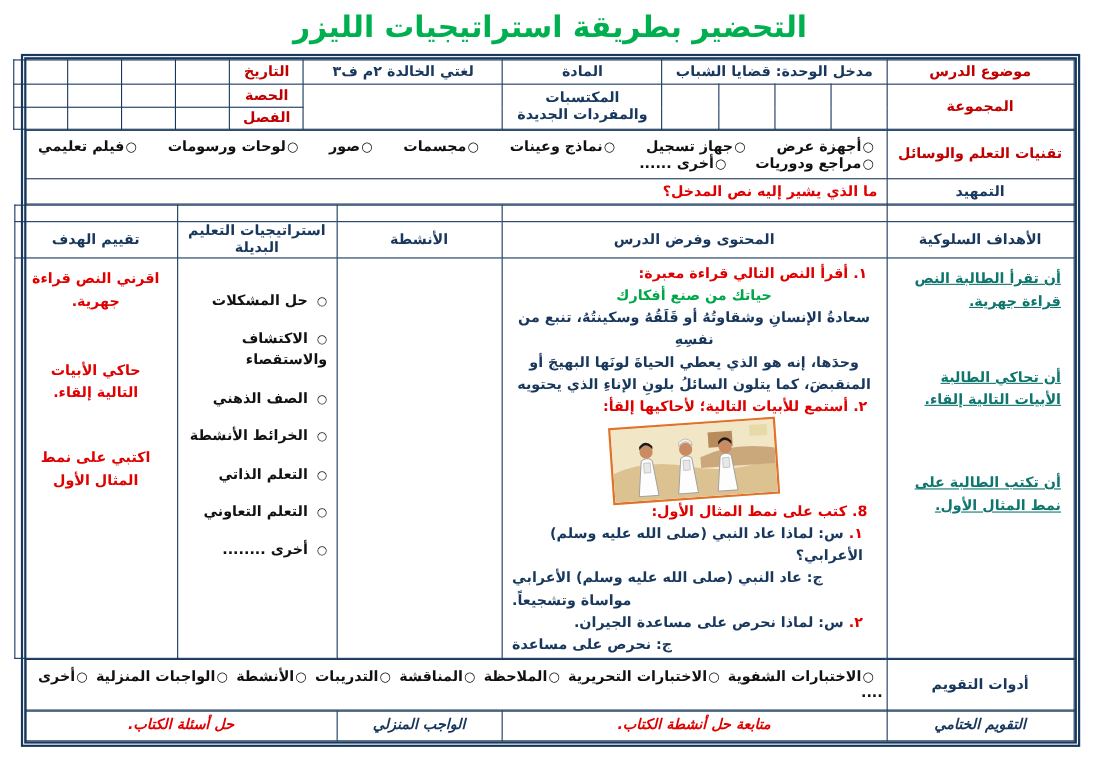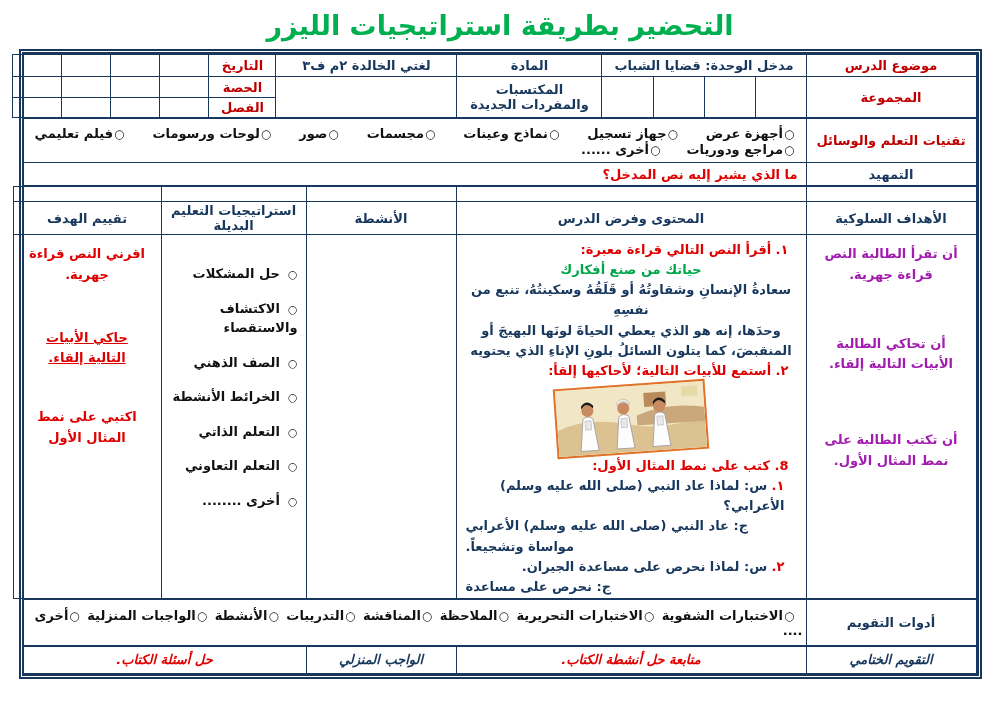--- a/index.html
+++ b/index.html
@@ -24,21 +24,21 @@
     padding:1px 8px 0 8px;color:#111;}
   .opt{white-space:nowrap;}
   .circ{font-size:12px;margin-left:1px;}
   .dotsline{text-align:right;padding-left:70px;color:#111;direction:ltr;}
   
   .strat{padding-top:28px;}
   .strat-item{text-align:right;padding-right:5px;margin-bottom:15px;line-height:1.5;color:#111;}
   .strat-item .circ{margin-left:8px;font-size:11px;}
   
   .obj{padding:8px 8px 0 8px;}
-  .obj-item{text-align:center;line-height:1.6;color:#a21caf;margin-bottom:48px;}
+  .obj-item{text-align:right;line-height:1.6;color:#0f766e;margin-bottom:48px;text-decoration:underline;}
   .ev{padding:8px 12px 0 12px;}
   .ev-item{text-align:center;line-height:1.6;margin-bottom:42px;}
   
   .content{padding:4px 6px 0 6px;line-height:1.55;}
   .c-head{text-align:right;padding-right:8px;}
   .c-green{text-align:center;}
   .c-line{text-align:center;color:#17375D;}
   .qa-line{text-align:right;padding-right:12px;color:#17375D;}
   .qa-ans{text-align:left;padding-right:28px;color:#17375D;}
   .pic-wrap{width:152px;margin:3px auto 2px auto;transform:rotate(-4deg);}
@@ -223,21 +223,21 @@
             <div class="strat-item"><span class="circ">○</span><span>الخرائط الأنشطة</span></div>
             <div class="strat-item"><span class="circ">○</span><span>التعلم الذاتي</span></div>
             <div class="strat-item"><span class="circ">○</span><span>التعلم التعاوني</span></div>
             <div class="strat-item"><span class="circ">○</span><span>أخرى ........</span></div>
           </div>
         </td>
 
         <td>
           <div class="ev bred">
             <div class="ev-item">اقرني النص قراءة جهرية.</div>
-            <div class="ev-item" style="margin-bottom:38px;text-decoration:underline;">حاكي الأبيات التالية إلقاء.</div>
+            <div class="ev-item" style="margin-bottom:38px;">حاكي الأبيات التالية إلقاء.</div>
             <div class="ev-item">اكتبي على نمط المثال الأول</div>
           </div>
         </td>
       </tr>
     </tbody>
       </table>
 
     <table>
       <colgroup>
           <col style="width:170px">

